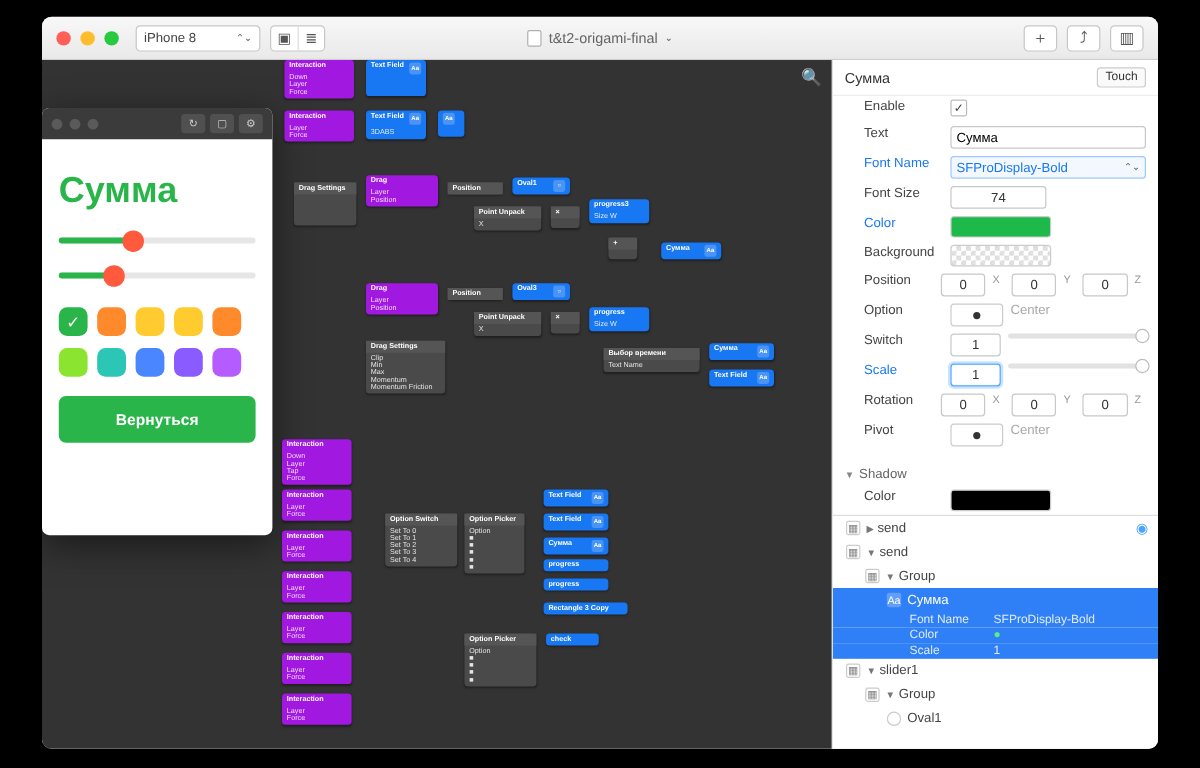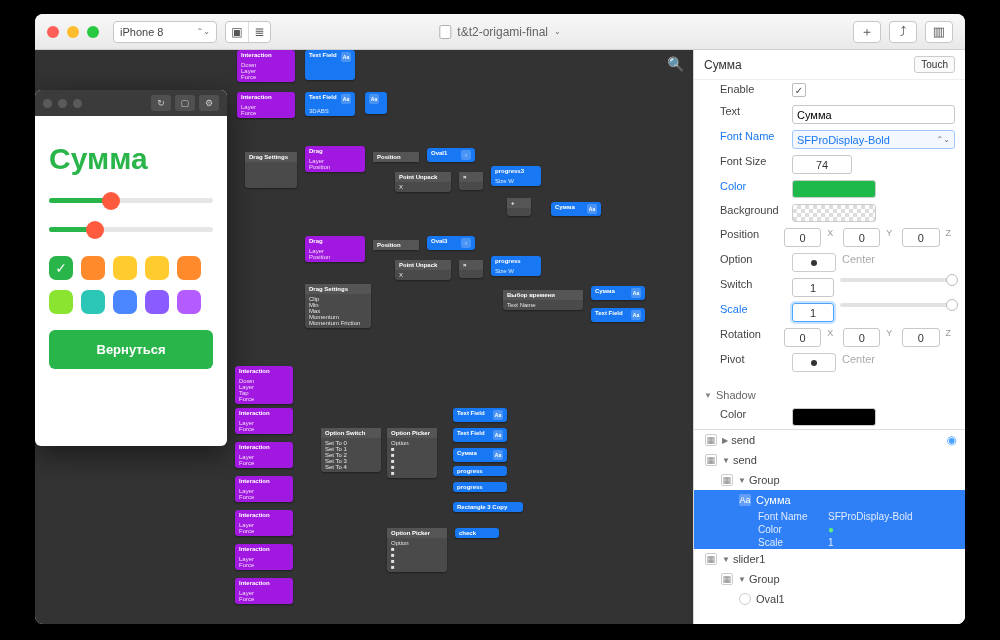--- a/index.html
+++ b/index.html
@@ -394,21 +394,21 @@
         </div>
         <div class="pr">
           <span class="lab blue">Font Name</span>
           <div class="sel">
             <span>SFProDisplay-Bold</span>
             <span class="chev">⌃⌄</span>
           </div>
         </div>
         <div class="pr">
           <span class="lab">Font Size</span>
-          <div class="num" style="width:60px">74</div>
+          <div class="num" style="width:80px">74</div>
         </div>
         <div class="pr">
           <span class="lab blue">Color</span>
           <div class="colorbox" style="background:#1db94b"></div>
         </div>
         <div class="pr">
           <span class="lab">Background</span>
           <div class="colorbox checker"></div>
         </div>
         <div class="pr">

